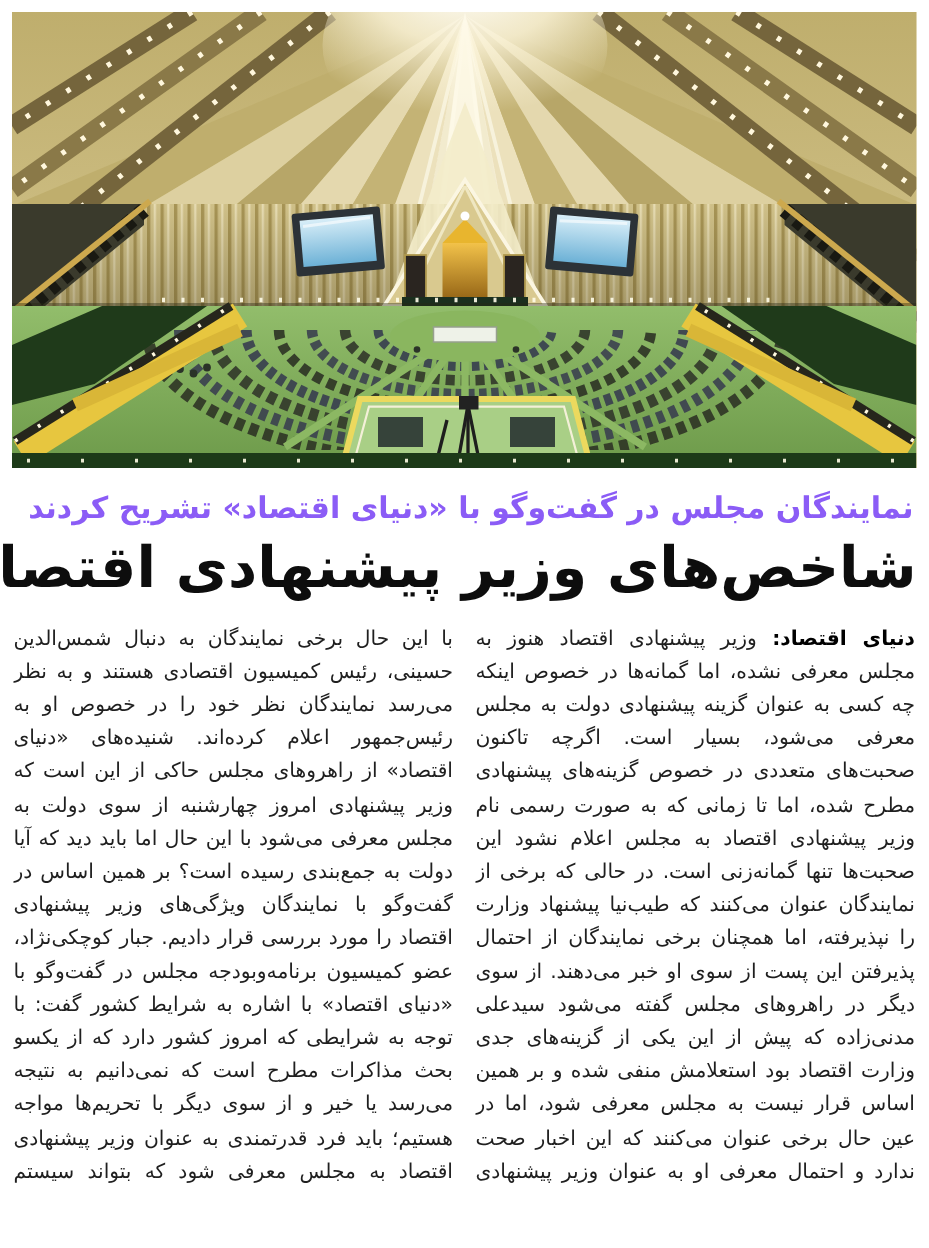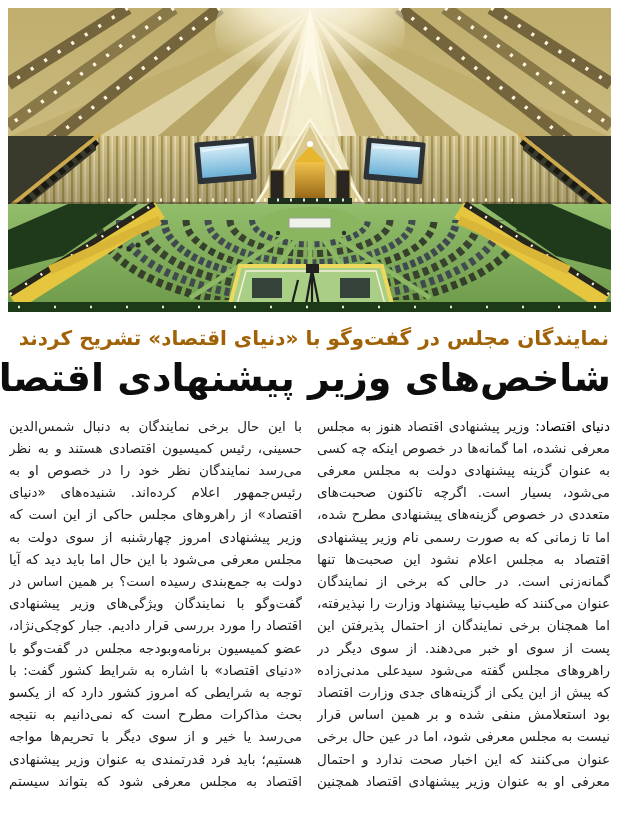--- a/index.html
+++ b/index.html
@@ -27,21 +27,21 @@
     display:flex;gap:15px;
     height:378px;overflow:hidden;
     margin:0 1px;
   }
   .col{
     flex:1 1 0;margin:0;
     font-size:13.5px;line-height:22.2px;
     text-align:justify;
     overflow:hidden;
   }
-  .col .lead{font-weight:normal;color:#000;}
+  .col .lead{font-weight:bold;color:#000;}
 </style>
 </head>
 <body>
 
 <div class="page">
 
   <figure class="photo">
     <svg width="603" height="304" viewBox="0 0 603 304" xmlns="http://www.w3.org/2000/svg">
       <defs>
         <linearGradient id="ceil" x1="0" y1="0" x2="0" y2="1">
@@ -225,21 +225,21 @@
           <line x1="284" y1="296" x2="290" y2="272"></line>
         </g>
         <rect x="298" y="256" width="13" height="9" fill="#222222"></rect>
       </g>
 
       <rect x="0" y="294" width="603" height="10" fill="#1d3a18"></rect>
       <line x1="10" y1="299" x2="595" y2="299" stroke="#e9e9d0" stroke-width="2.5" stroke-dasharray="2 34"></line>
     </svg>
   </figure>
 
-  <div class="kicker" style="color: #a16207;">نمایندگان مجلس در گفت‌وگو با «دنیای اقتصاد» تشریح کردند</div>
+  <div class="kicker" style="color: #8b5cf6;">نمایندگان مجلس در گفت‌وگو با «دنیای اقتصاد» تشریح کردند</div>
 
   <h1 class="headline" style="color: rgb(13, 13, 13);">شاخص‌های وزیر پیشنهادی اقتصاد</h1>
 
   <div class="body-cols">
     <p class="col col-right" style="color: rgb(31, 31, 31);"><b class="lead">دنیای اقتصاد:</b> <span>وزیر پیشنهادی اقتصاد هنوز به مجلس معرفی نشده، اما گمانه‌ها در خصوص اینکه چه کسی به عنوان گزینه پیشنهادی دولت به مجلس معرفی می‌شود، بسیار است. اگرچه تاکنون صحبت‌های متعددی در خصوص گزینه‌های پیشنهادی مطرح شده، اما تا زمانی که به صورت رسمی نام وزیر پیشنهادی اقتصاد به مجلس اعلام نشود این صحبت‌ها تنها گمانه‌زنی است. در حالی که برخی از نمایندگان عنوان می‌کنند که طیب‌نیا پیشنهاد وزارت را نپذیرفته، اما همچنان برخی نمایندگان از احتمال پذیرفتن این پست از سوی او خبر می‌دهند. از سوی دیگر در راهروهای مجلس گفته می‌شود سیدعلی مدنی‌زاده که پیش از این یکی از گزینه‌های جدی وزارت اقتصاد بود استعلامش منفی شده و بر همین اساس قرار نیست به مجلس معرفی شود، اما در عین حال برخی عنوان می‌کنند که این اخبار صحت ندارد و احتمال معرفی او به عنوان وزیر پیشنهادی اقتصاد همچنین بالا است.</span></p>
     <p class="col col-left" style="color: rgb(31, 31, 31);"><span>با این حال برخی نمایندگان به دنبال شمس‌الدین حسینی، رئیس کمیسیون اقتصادی هستند و به نظر می‌رسد نمایندگان نظر خود را در خصوص او به رئیس‌جمهور اعلام کرده‌اند. شنیده‌های «دنیای اقتصاد» از راهروهای مجلس حاکی از این است که وزیر پیشنهادی امروز چهارشنبه از سوی دولت به مجلس معرفی می‌شود با این حال اما باید دید که آیا دولت به جمع‌بندی رسیده است؟ بر همین اساس در گفت‌وگو با نمایندگان ویژگی‌های وزیر پیشنهادی اقتصاد را مورد بررسی قرار دادیم. جبار کوچکی‌نژاد، عضو کمیسیون برنامه‌وبودجه مجلس در گفت‌وگو با «دنیای اقتصاد» با اشاره به شرایط کشور گفت: با توجه به شرایطی که امروز کشور دارد که از یکسو بحث مذاکرات مطرح است که نمی‌دانیم به نتیجه می‌رسد یا خیر و از سوی دیگر با تحریم‌ها مواجه هستیم؛ باید فرد قدرتمندی به عنوان وزیر پیشنهادی اقتصاد به مجلس معرفی شود که بتواند سیستم اقتصاد کشور</span></p>
   </div>
 
 </div>
 

